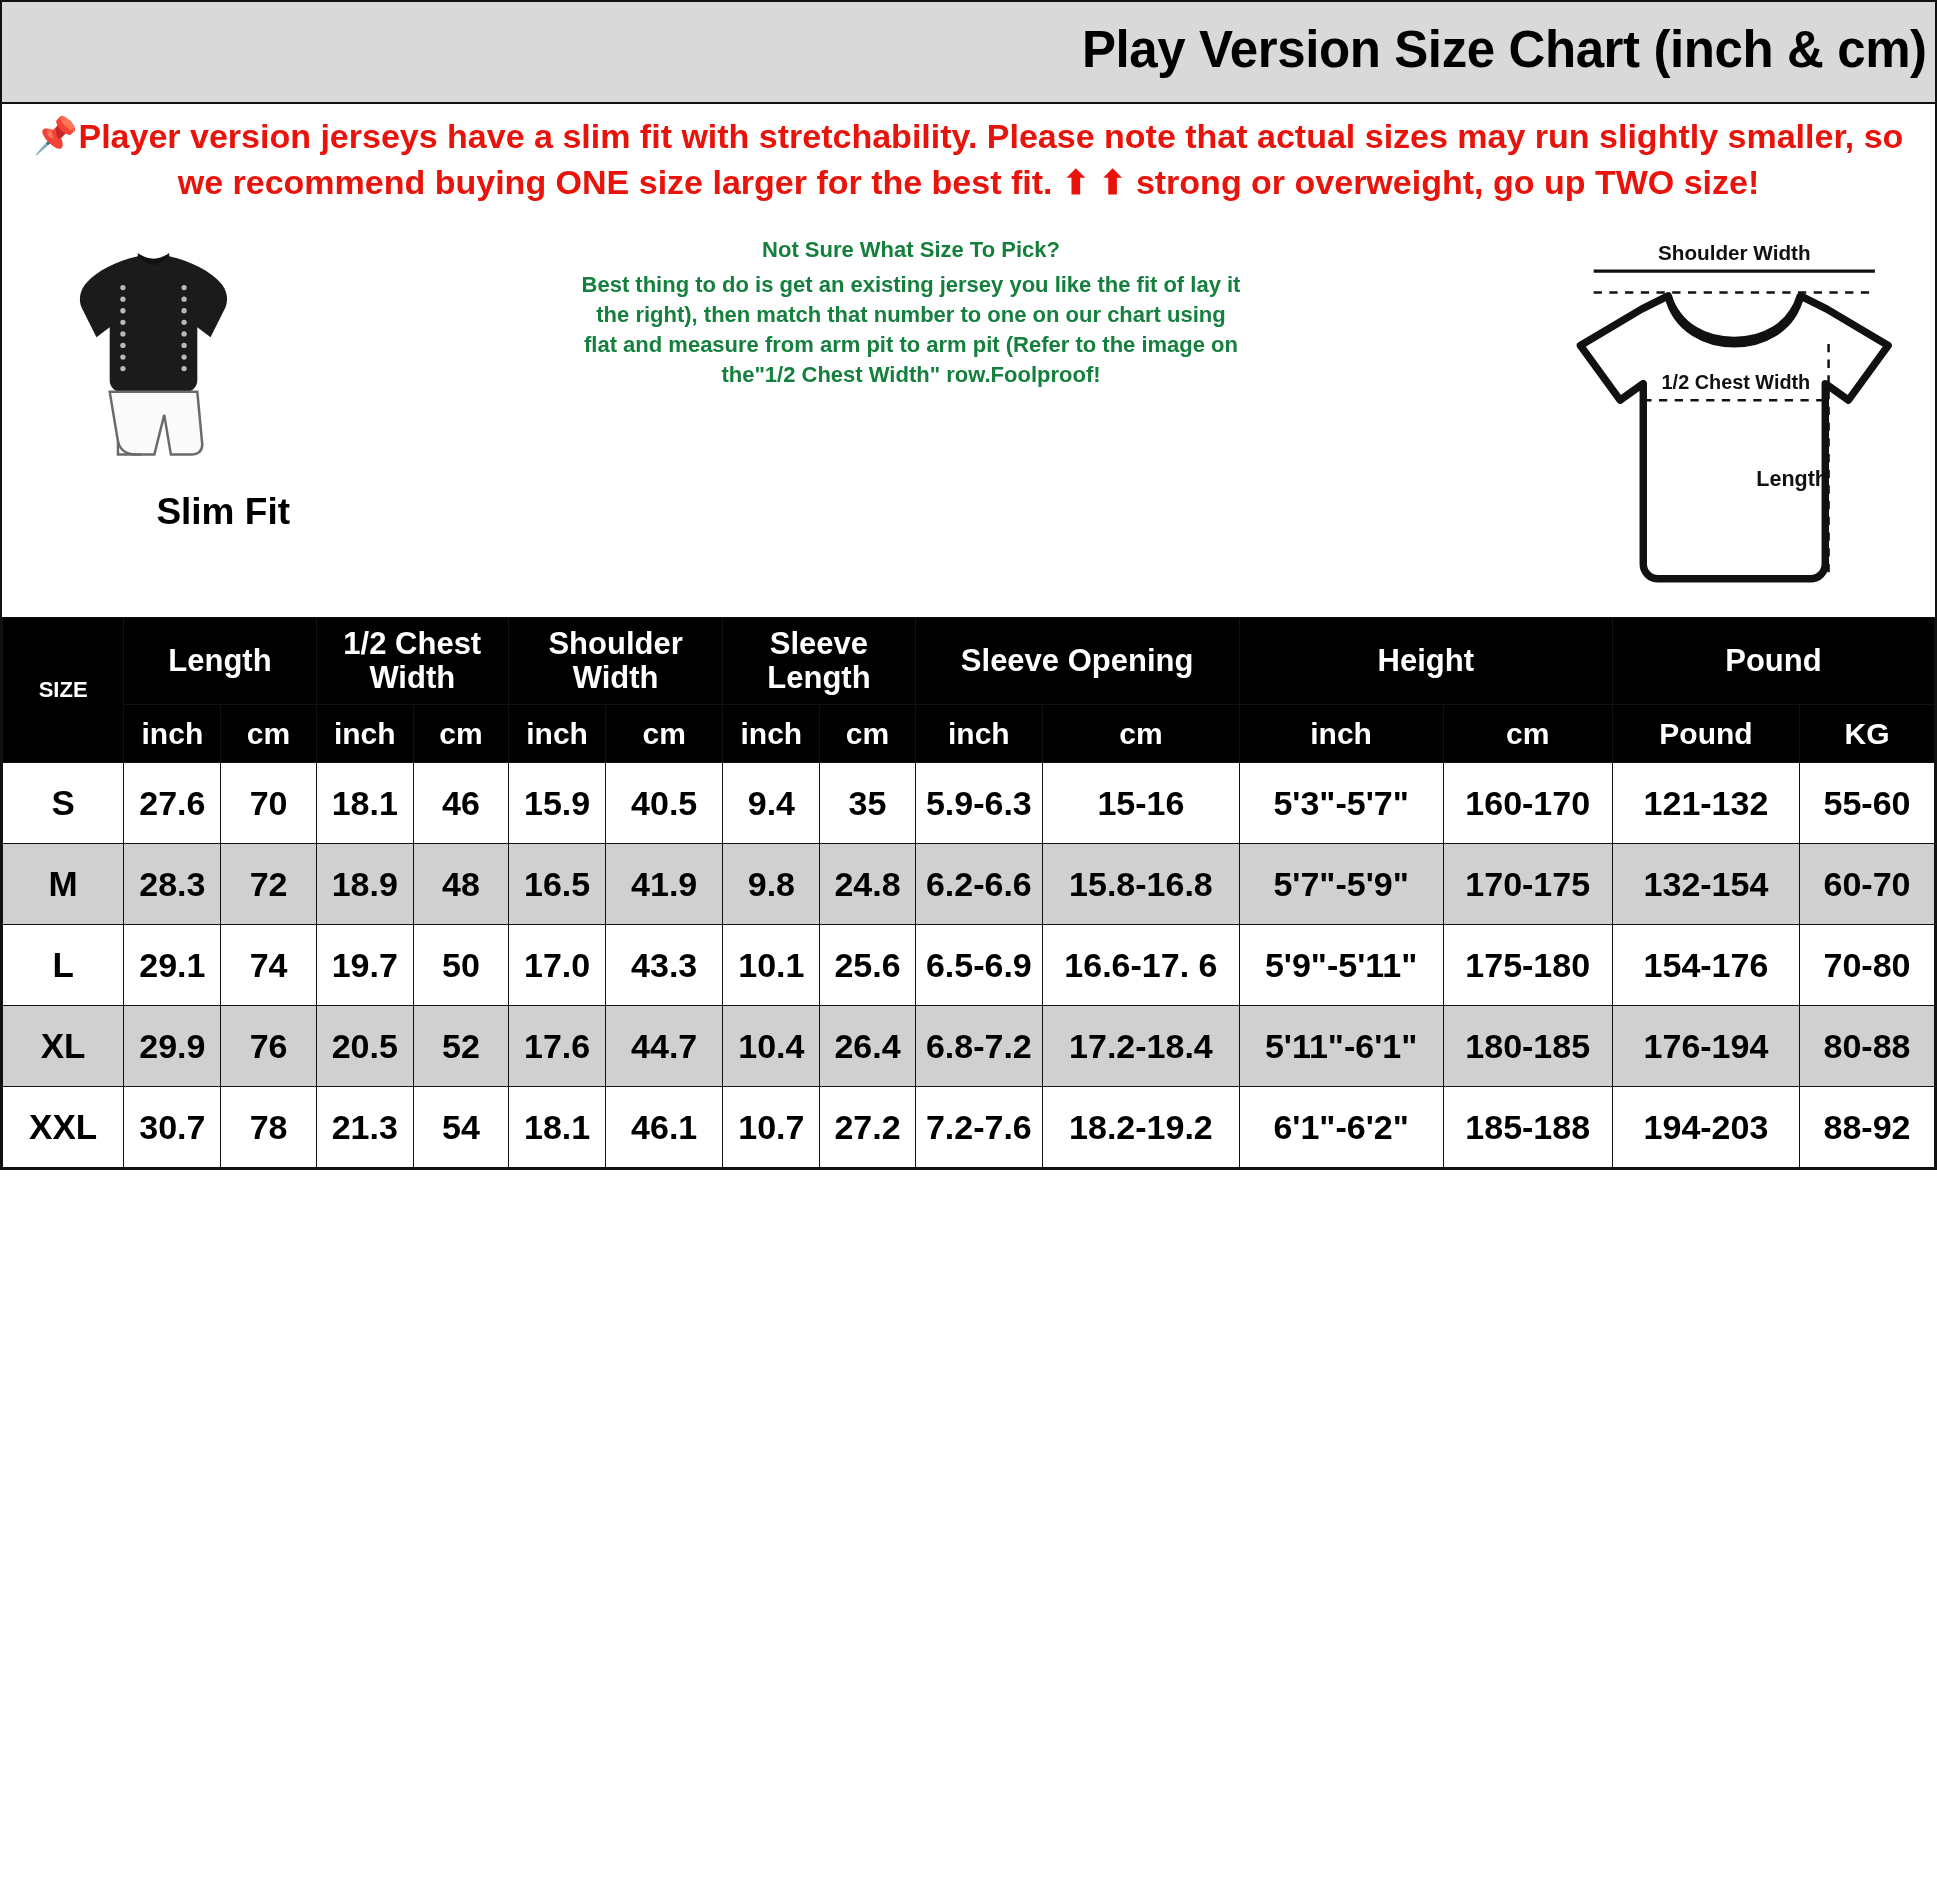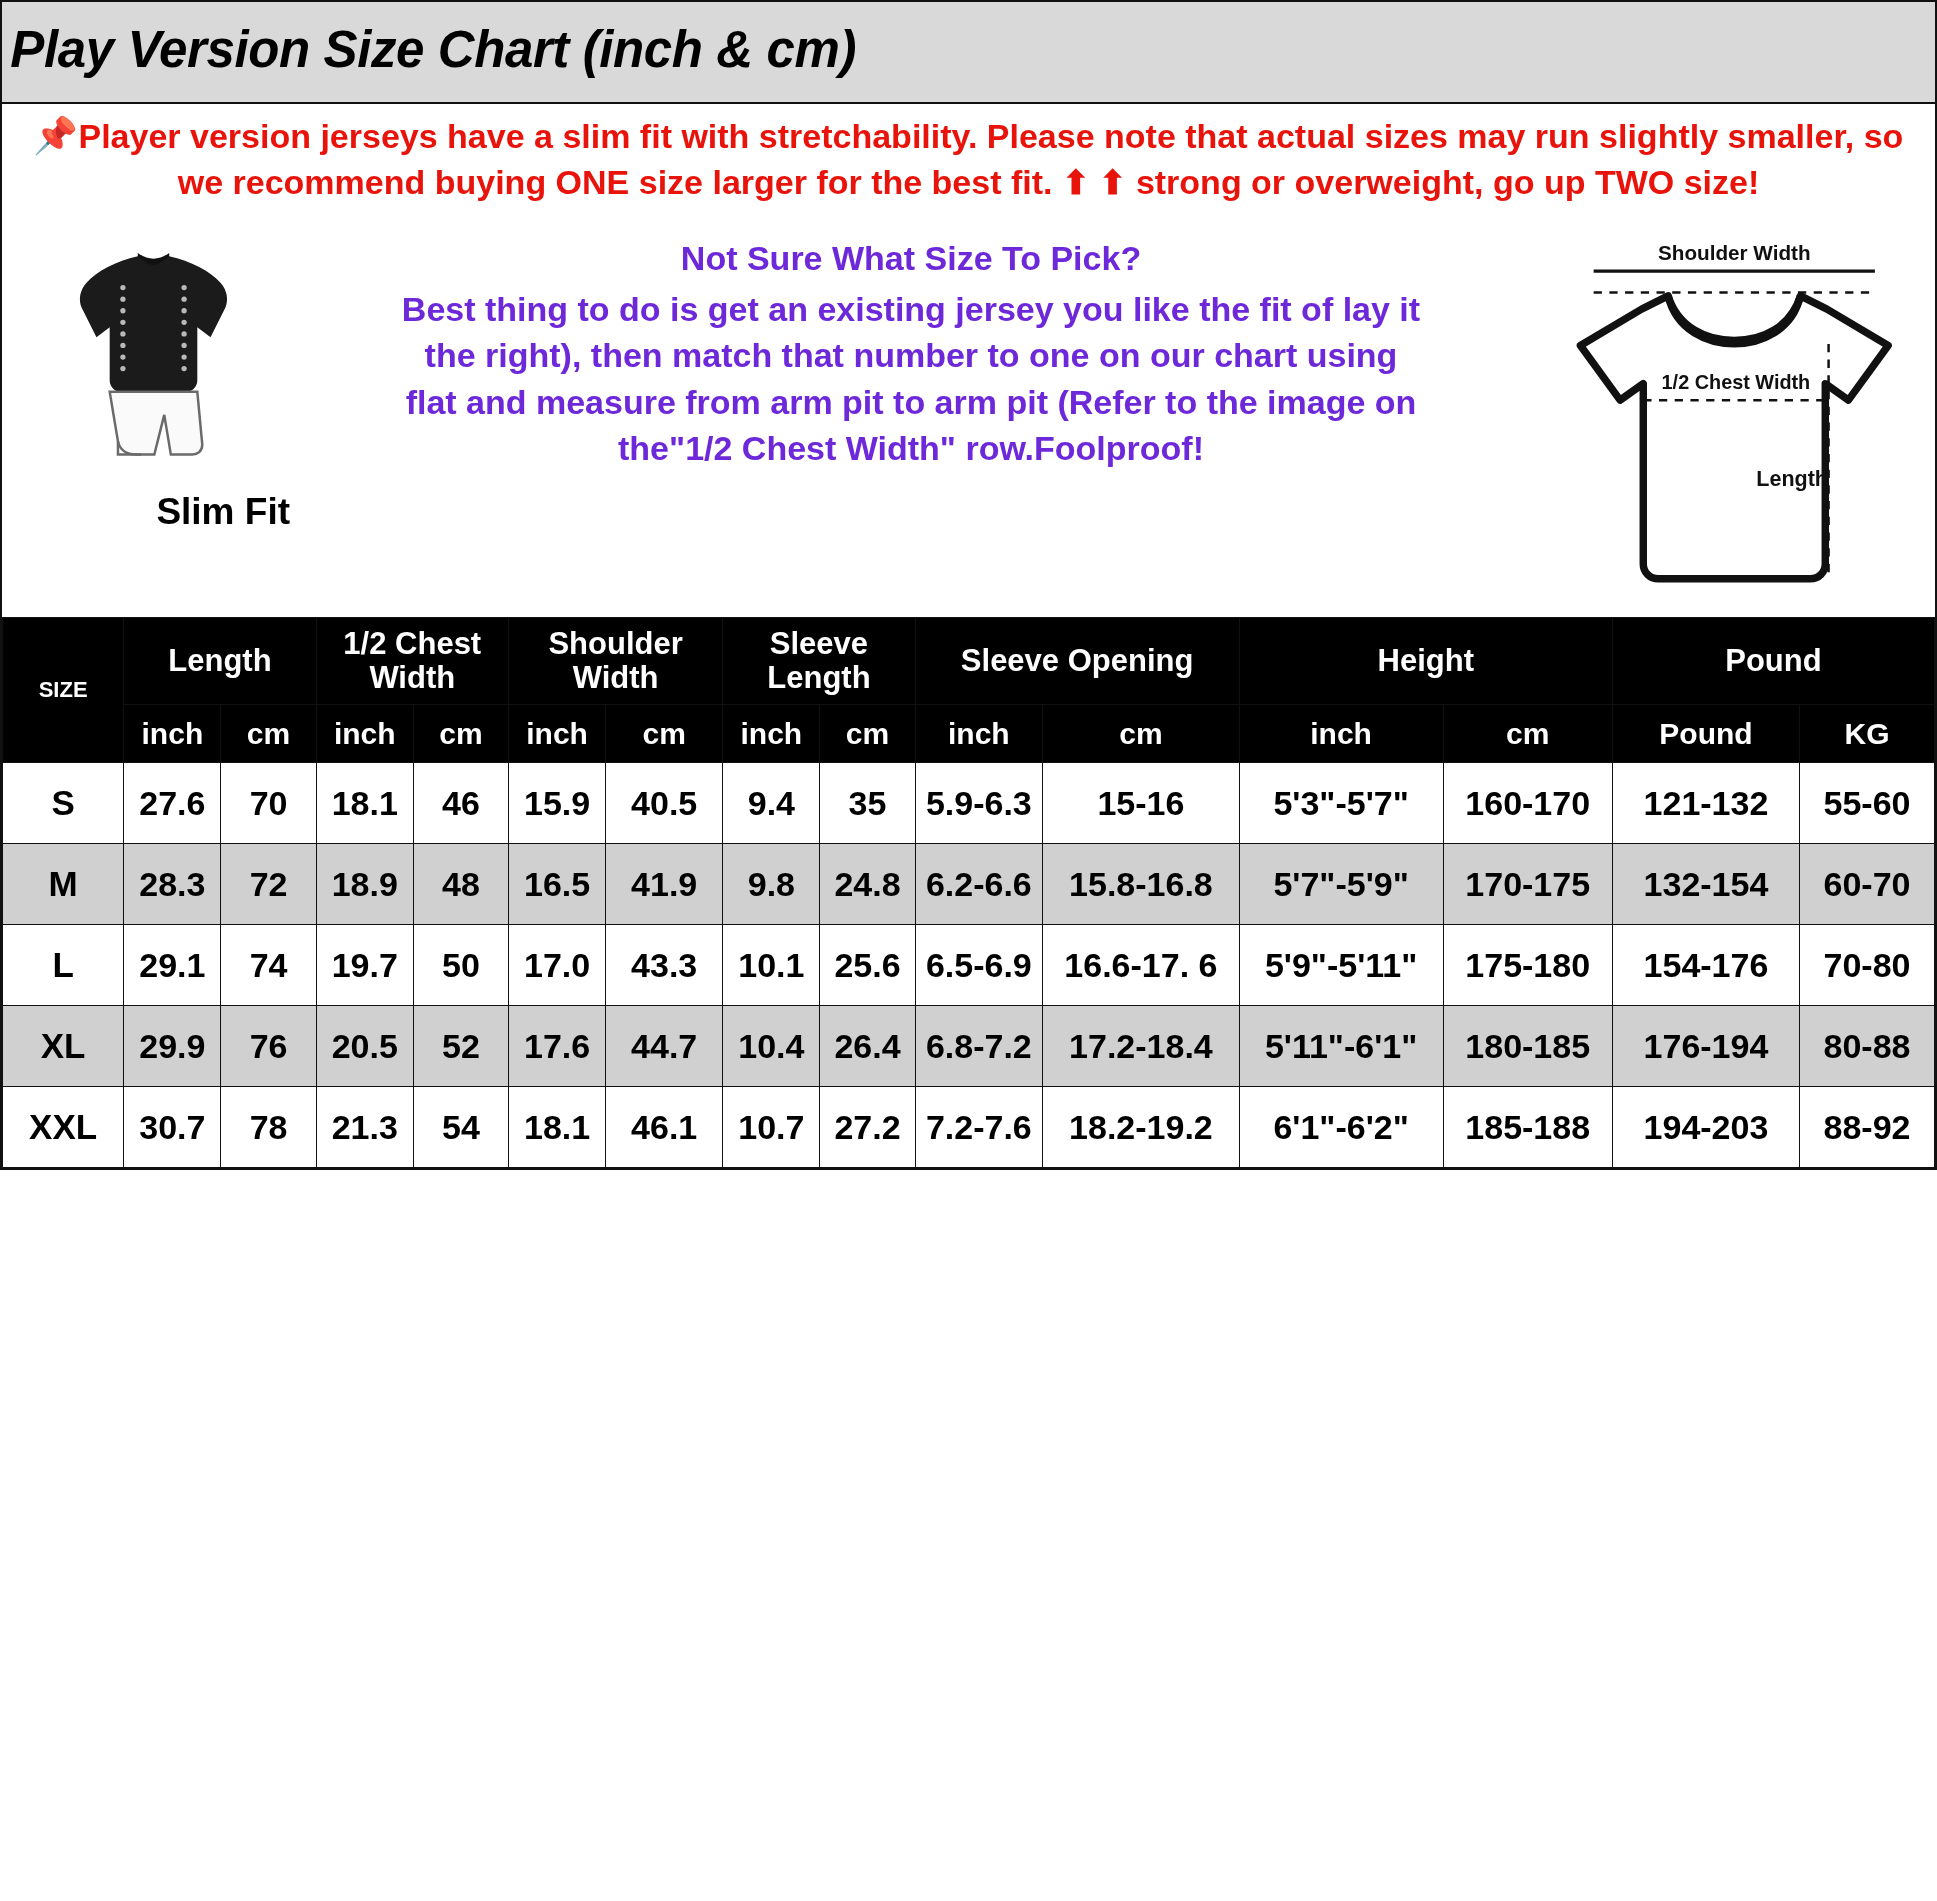--- a/index.html
+++ b/index.html
@@ -15,23 +15,22 @@
   .sheet {
     width: 1937px;
     box-sizing: border-box;
     border: 2.5px solid #111;
     background: #fff;
   }
   
   .title-bar {
     background: #d9d9d9;
     border-bottom: 2.5px solid #111;
-    text-align: left;
+    text-align: right;
     padding: 18px 8.3px 23px;
-    font-style: italic;
   }
   .title-bar h1 {
     margin: 0;
     font-size: 51px;
     font-weight: bold;
     color: #000;
     letter-spacing: -0.4px;
   }
   
   .notice {
@@ -67,24 +66,24 @@
     font-weight: bold;
     margin-top: 5px;
   }
   .mid-col {
     flex: 1 1 auto;
     text-align: center;
     padding: 11.6px 8.3px 0;
   }
   .mid-col p {
     margin: 0;
-    font-size: 34px;
+    font-size: 22px;
     font-weight: bold;
     line-height: 1.36;
-    color: #6d28d9;
+    color: #15803d;
   }
   .mid-col p.q {
     margin-bottom: 5px;
   }
   .tee-col {
     width: 388px;
     flex: 0 0 388px;
     padding-top: 15px;
     display: flex;
     justify-content: center;

